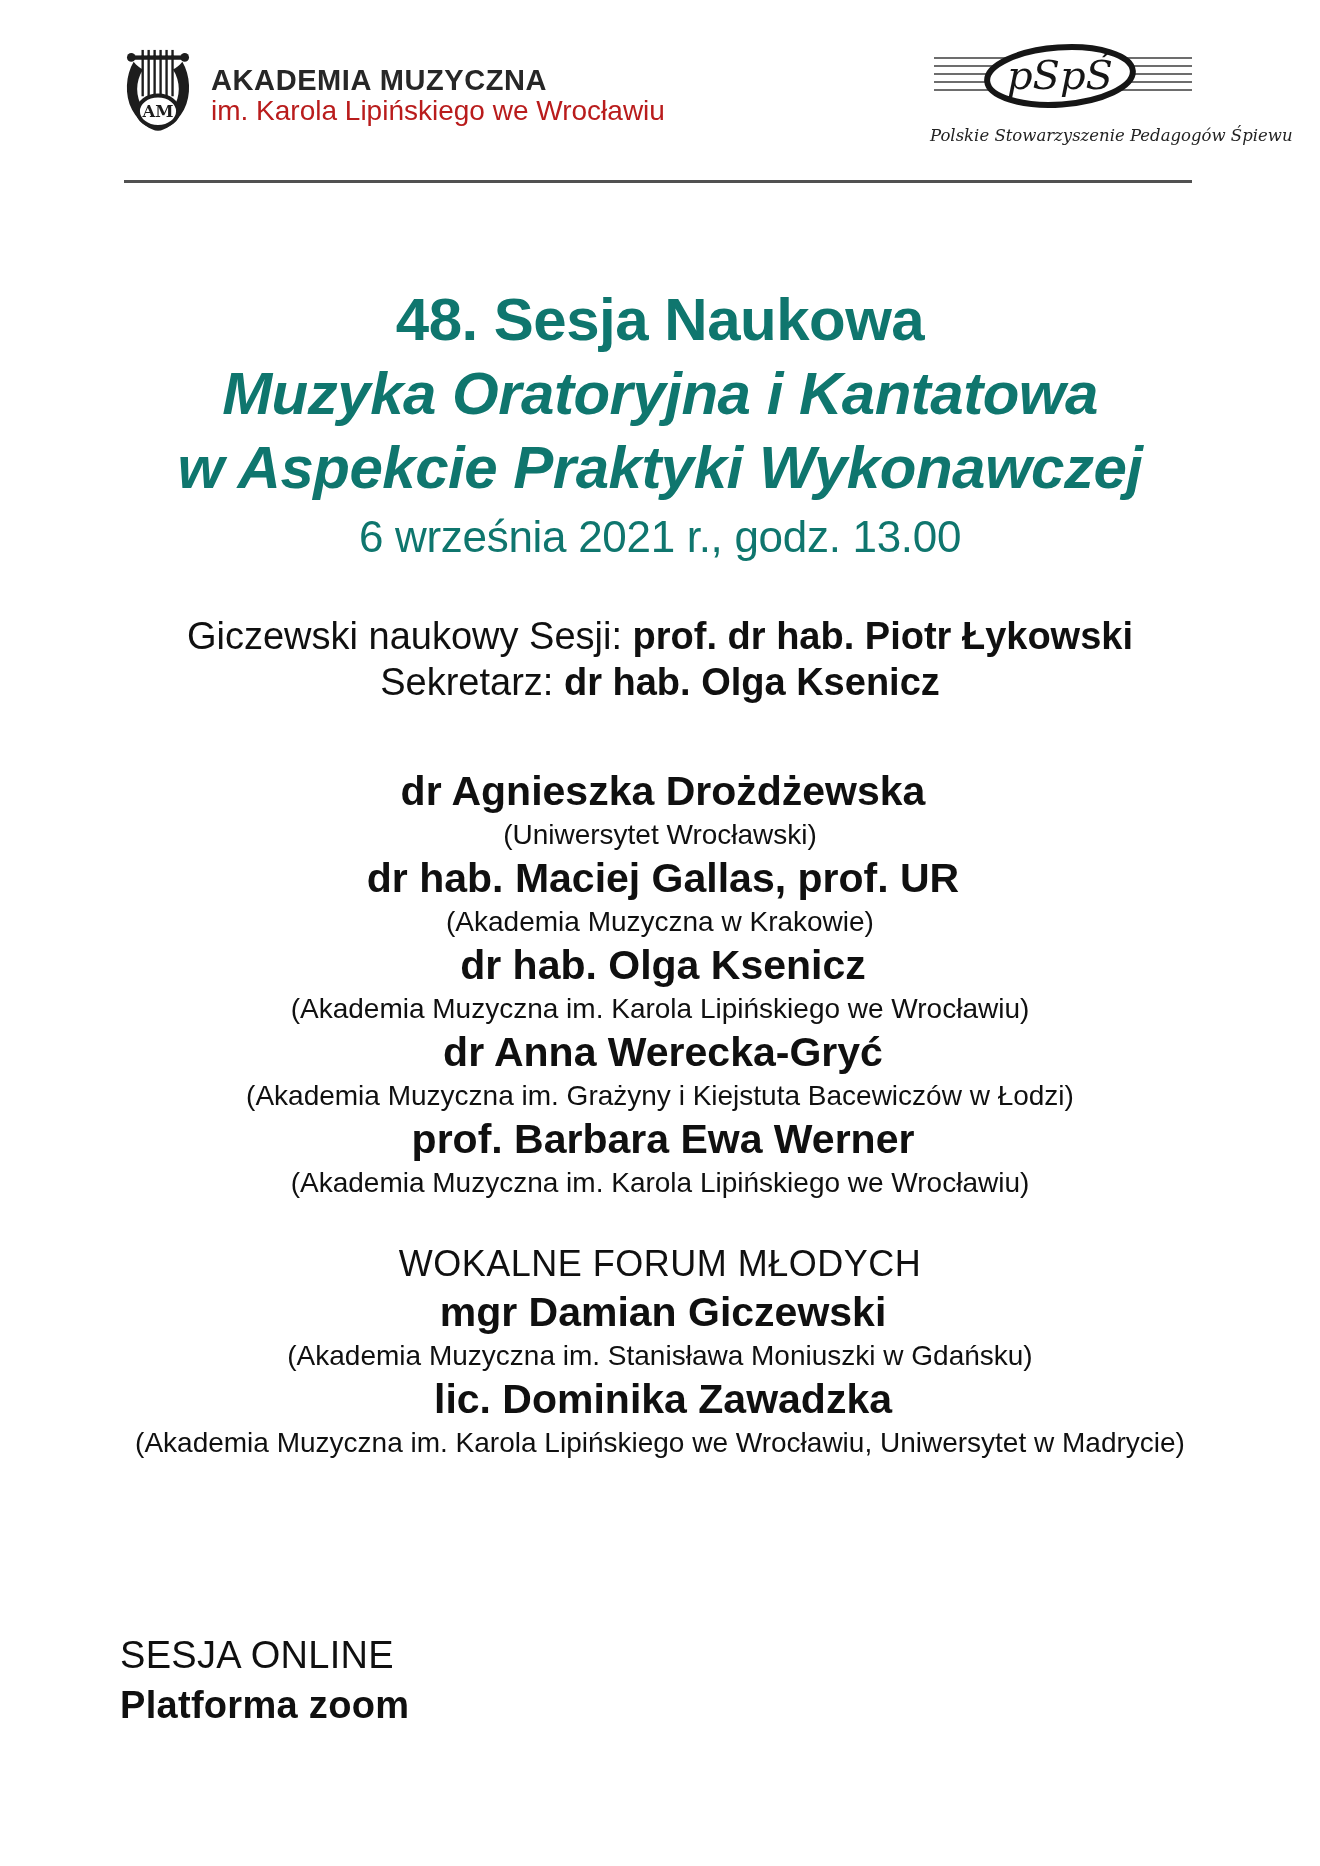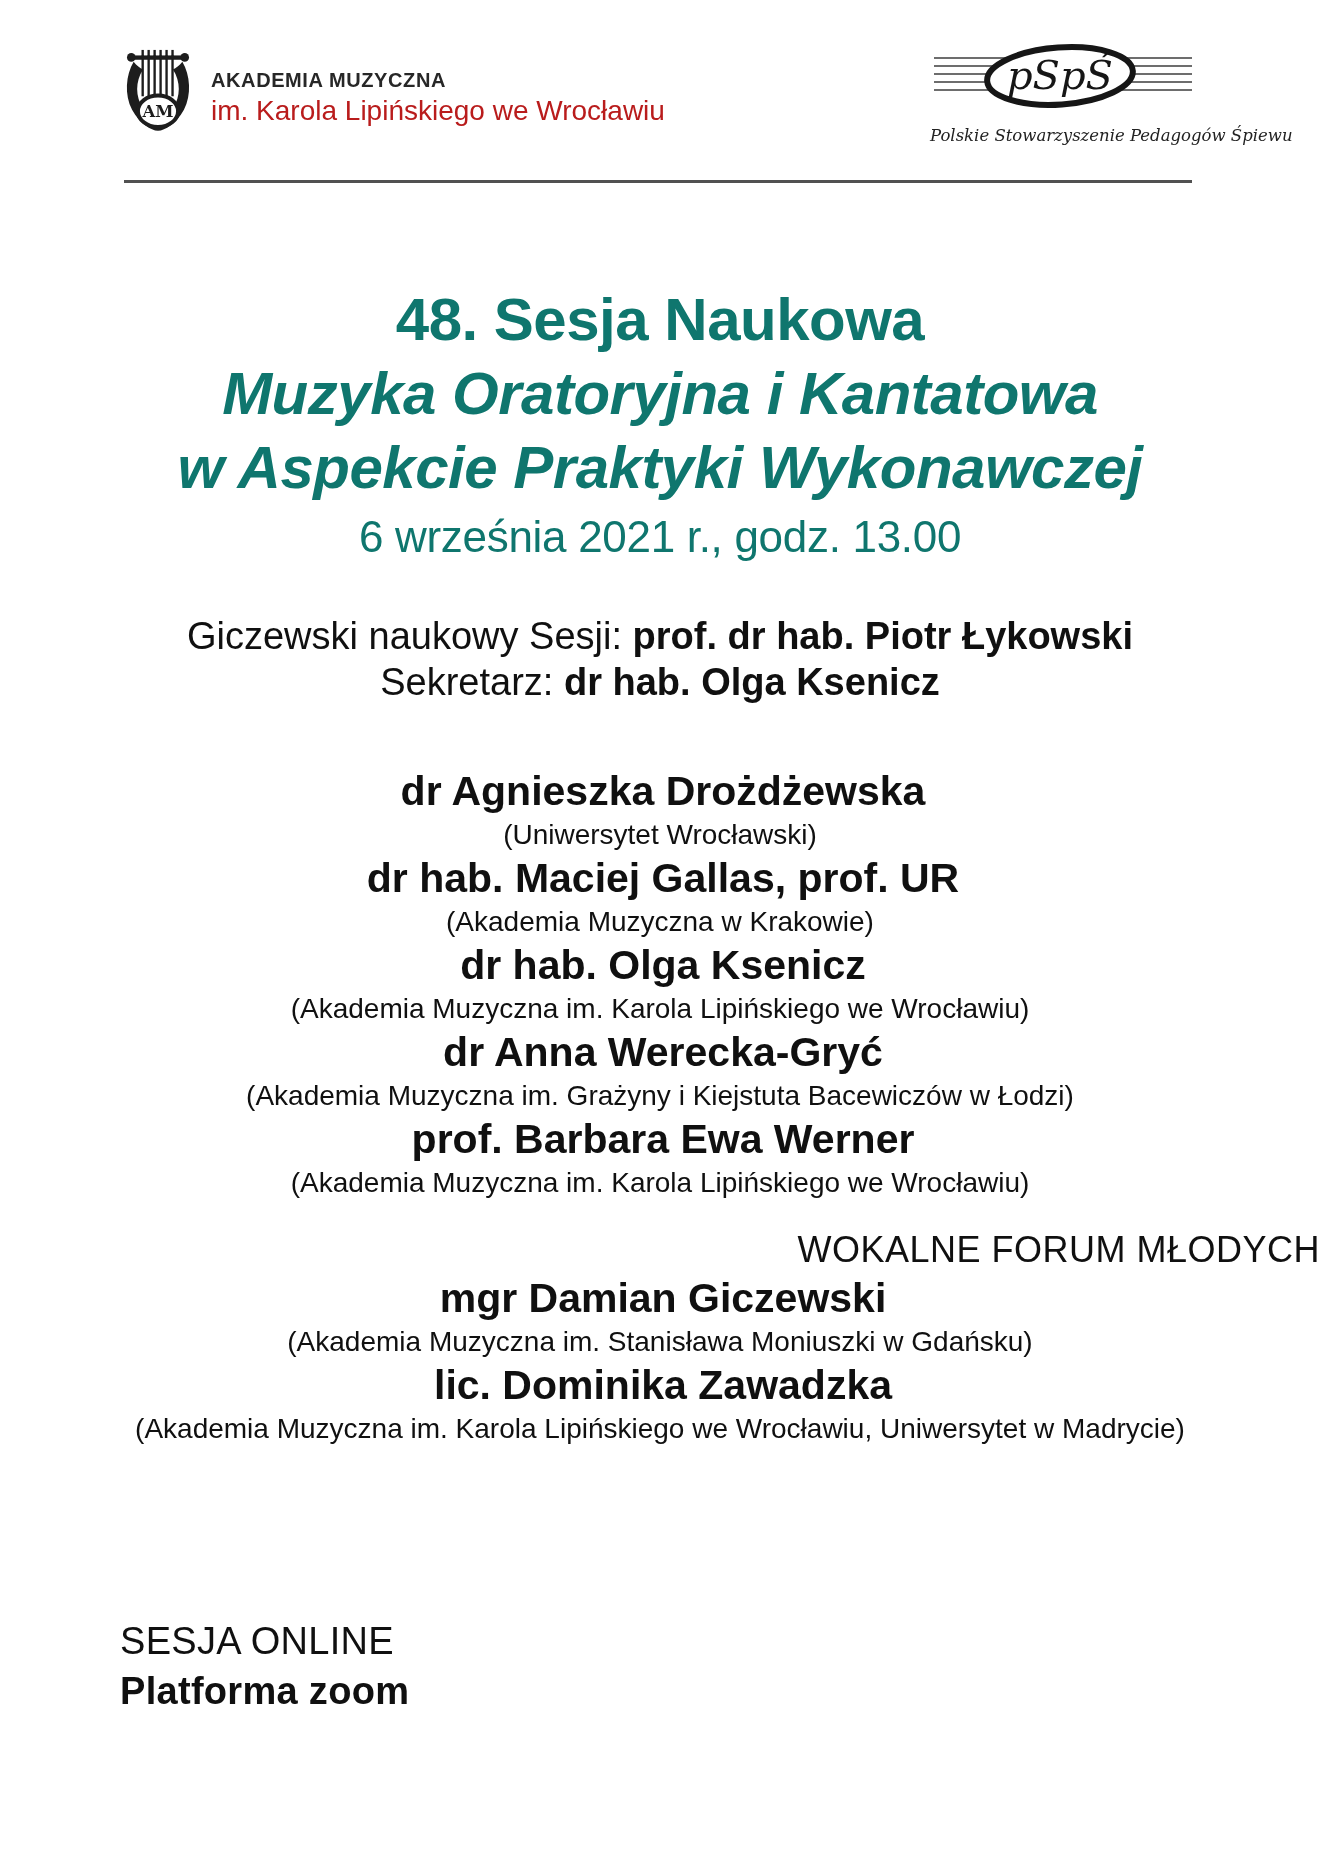--- a/index.html
+++ b/index.html
@@ -21,21 +21,21 @@
   .logo-am {
     position: absolute;
     left: 122px;
     top: 46px;
     display: flex;
     align-items: flex-start;
   }
   .logo-am svg { display: block; width: 72px; height: 88px; }
   .logo-am-text { padding-top: 18px; margin-left: 17px; }
   .logo-am-title {
-    font-size: 20px;
+    font-size: 29px;
     font-weight: 700;
     letter-spacing: 0.6px;
     color: #272727;
     line-height: 33px;
   }
   .logo-am-sub {
     font-size: 28px;
     font-weight: 400;
     color: #b91c1c;
     line-height: 27px;
@@ -84,25 +84,25 @@
   .organizers { text-align: center; margin-top: 44px; }
   .org-line { font-size: 38px; line-height: 46px; }
   .bold { font-weight: 700; }
 
   
   .speakers { text-align: center; margin-top: 62px; }
   .speaker-name { font-size: 41px; font-weight: 700; line-height: 48px; padding-left: 6px; }
   .speaker-affil { font-size: 28px; font-weight: 400; line-height: 39px; }
 
   .forum-heading {
-    text-align: right;
+    text-align: center;
     font-size: 36px;
     font-weight: 400;
     line-height: 48px;
-    margin-top: 24px;
+    margin-top: 38px;
     letter-spacing: 0.5px;
   }
   .forum-speakers { text-align: center; }
 
   
   .footer-row {
     display: flex;
     margin: 168px 120px 0 120px;
   }
   .footer-col { flex: 1 1 50%; }

